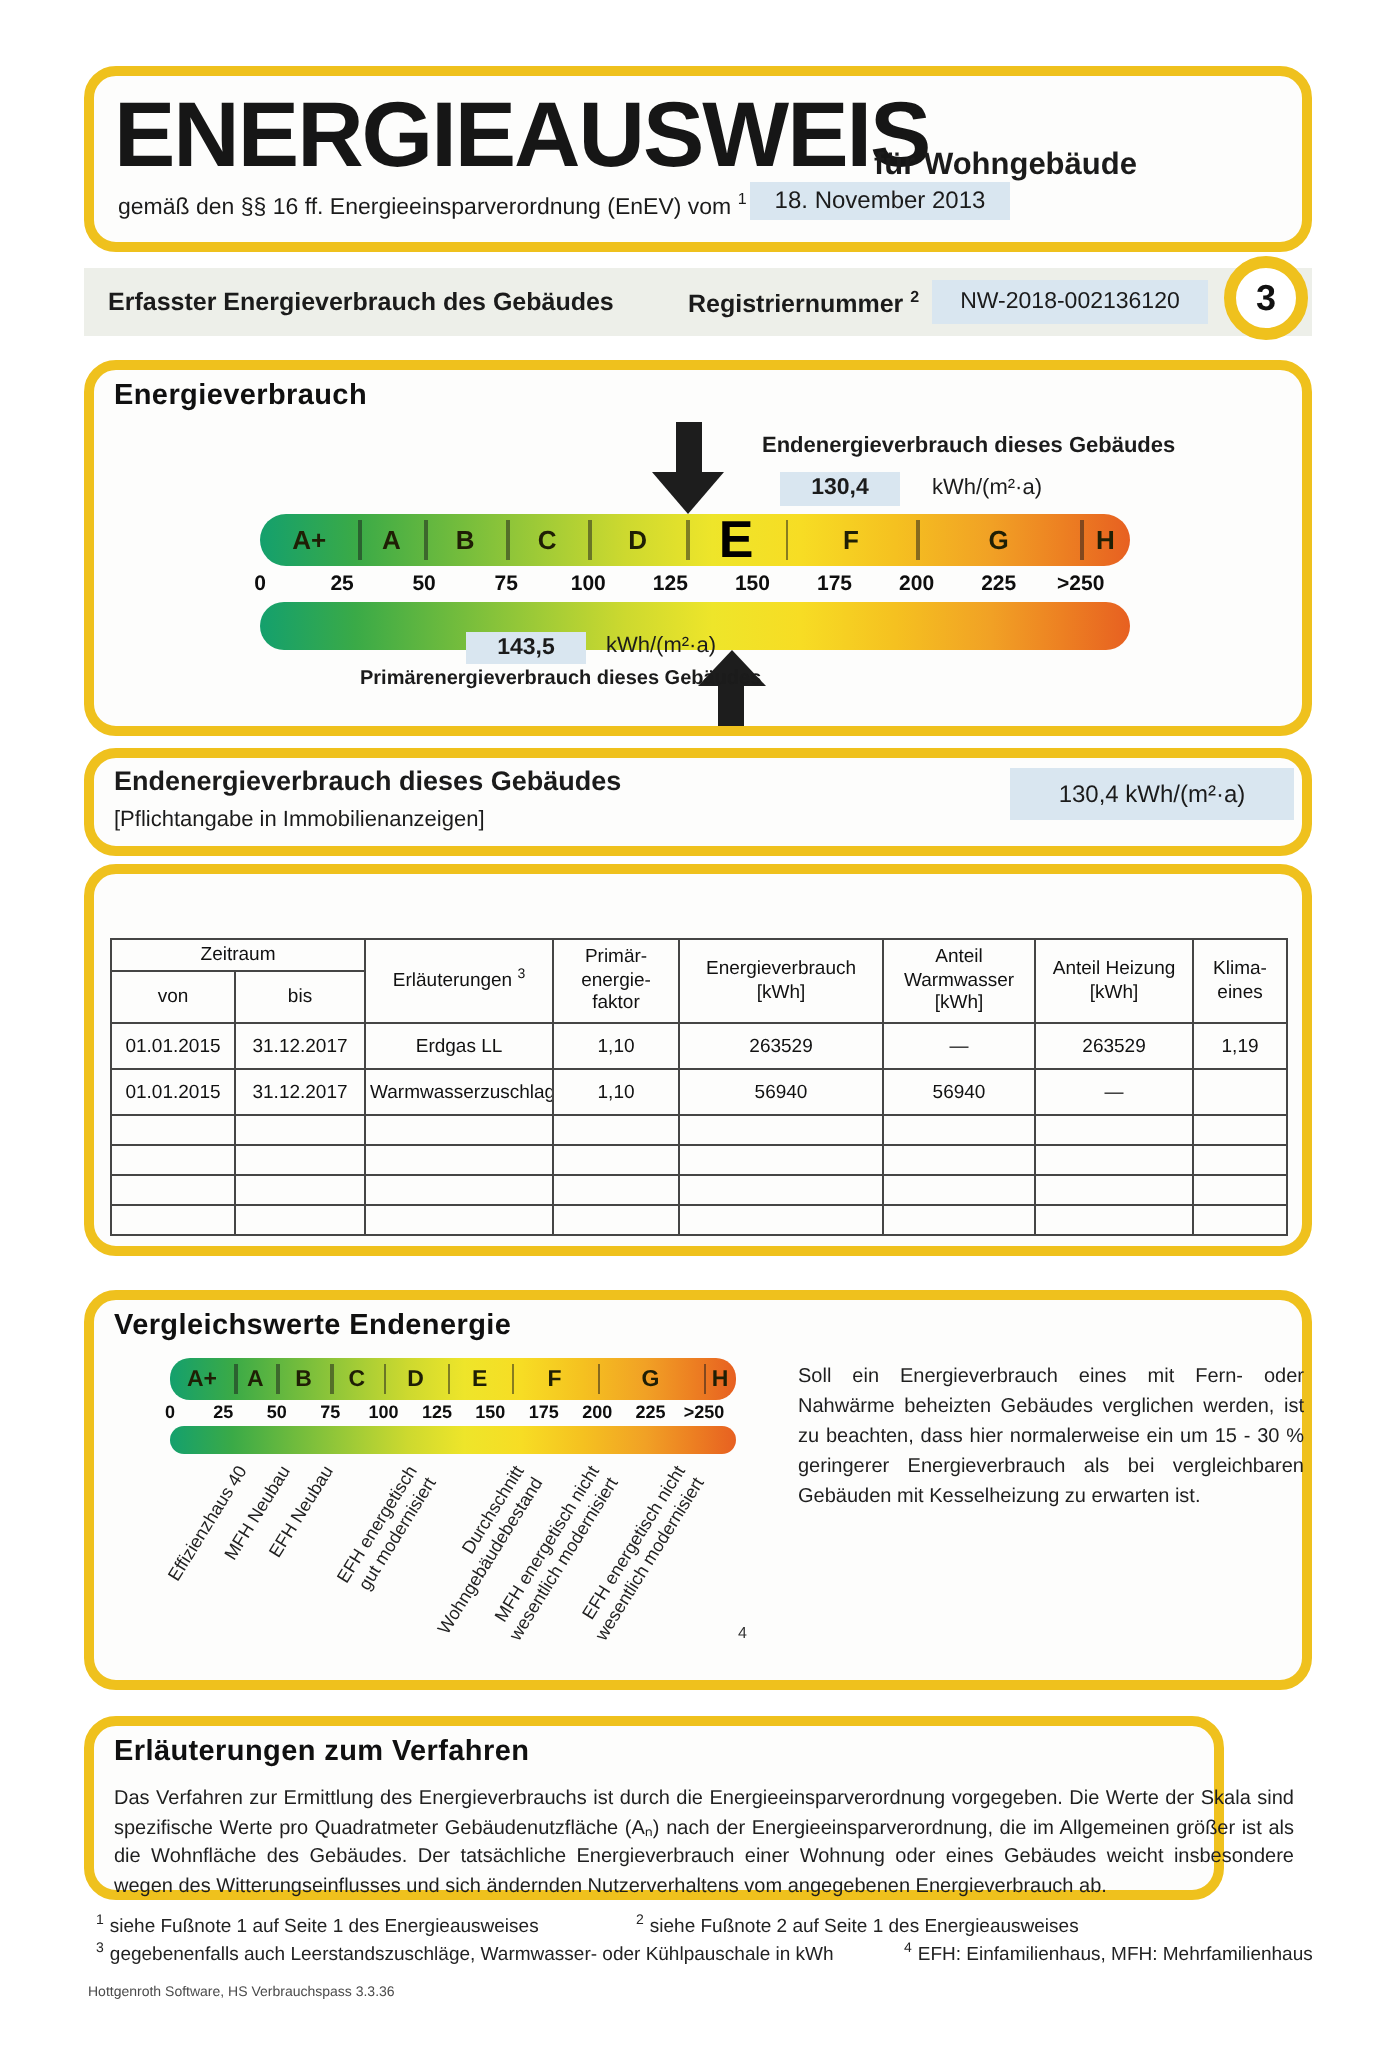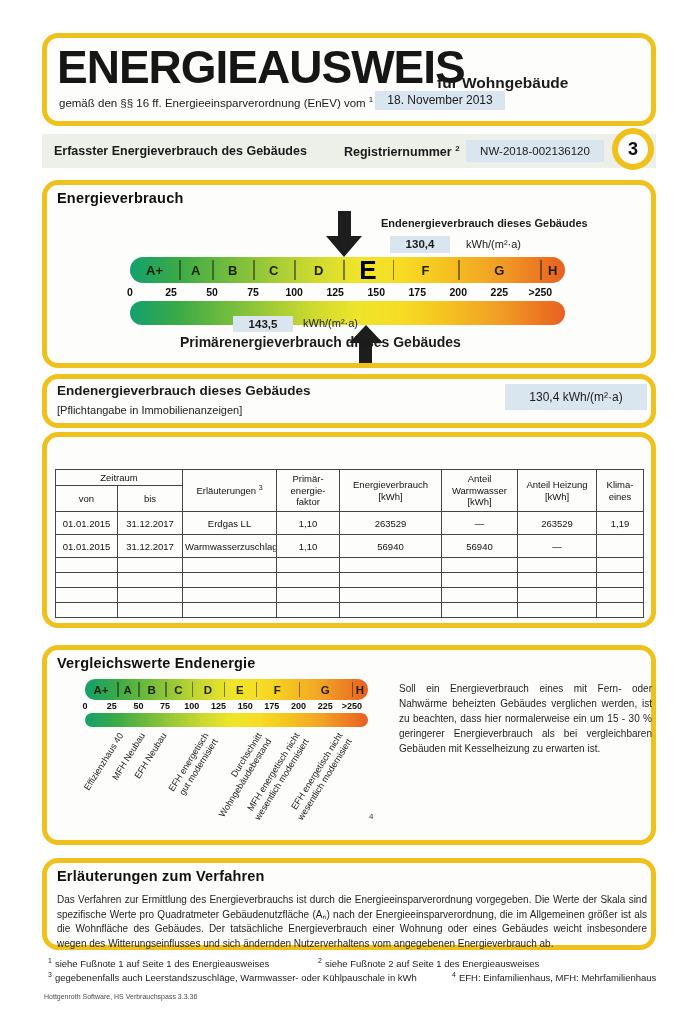--- a/index.html
+++ b/index.html
@@ -25,21 +25,21 @@
   .meta-reg-label{position:absolute;left:302px;top:10px;font-size:12.5px;font-weight:bold;}
   .meta-reg-label sup{font-size:8px;}
   .meta-reg-value{position:absolute;left:424px;top:6px;width:138px;height:22px;font-size:11.5px;text-align:center;line-height:22px;}
   #page-circle{position:absolute;left:612px;top:128px;width:42px;height:42px;border:6px solid #efc11d;border-radius:50%;background:#fff;font-size:18px;font-weight:bold;text-align:center;line-height:30px;color:#111;}
 
   
   #consumption-box{left:42px;top:180px;width:614px;height:188px;}
   #endenergy-box{left:42px;top:374px;width:614px;height:54px;}
   #table-box{left:42px;top:432px;width:614px;height:196px;}
   #compare-box{left:42px;top:645px;width:614px;height:200px;}
-  #explain-box{left:42px;top:858px;width:614px;height:92px;}
+  #explain-box{left:42px;top:858px;width:570px;height:92px;}
 
   .grad{background:linear-gradient(to right,#14a06d 0%,#3aaa47 11%,#6fbb3d 22%,#a3cc36 33%,#cdd92f 42%,#eee52a 52%,#f7dd24 62%,#f5c120 73%,#f1a125 84%,#ed8122 92%,#e76021 100%);}
 
   .chart-col{position:absolute;}
   #main-chart{left:83px;top:0;width:435px;height:178px;}
   #main-chart .band{position:absolute;left:0;top:72px;width:100%;height:26px;border-radius:13px;}
   #main-chart .ticks{position:absolute;left:0;top:101px;width:100%;height:15px;}
   #main-chart .lower-bar{position:absolute;left:0;top:116px;width:100%;height:24px;border-radius:12px;}
   .band-letter{position:absolute;top:50%;transform:translate(-50%,-50%);font-weight:bold;font-size:13px;color:#1f1f05;}
   #main-chart .band-letter.current{font-size:26px;color:#000;}
@@ -53,21 +53,21 @@
   #marker-down{top:26px;}
   #marker-down .shaft{height:25px;}
   #marker-up{top:140px;}
   #marker-up .shaft{height:20px;}
 
   .end-label{position:absolute;left:334px;top:32px;font-size:11px;font-weight:bold;white-space:nowrap;}
   .end-value{position:absolute;left:343px;top:51px;width:60px;height:17px;font-size:11.5px;font-weight:bold;text-align:center;line-height:17px;}
   .end-unit{position:absolute;left:419px;top:53px;font-size:11px;}
   .prim-value{position:absolute;left:186px;top:131px;width:60px;height:16px;font-size:11.5px;font-weight:bold;text-align:center;line-height:16px;}
   .prim-unit{position:absolute;left:256px;top:132px;font-size:11px;}
-  .prim-label{position:absolute;left:101px;top:149px;font-size:14px;font-weight:bold;white-space:nowrap;padding-left:32px;}
+  .prim-label{position:absolute;left:101px;top:149px;font-size:10px;font-weight:bold;white-space:nowrap;padding-left:32px;}
 
   
   .ee-title{position:absolute;left:10px;top:4px;font-size:13.5px;font-weight:bold;}
   .ee-sub{position:absolute;left:10px;top:25px;font-size:11px;}
   .ee-value{position:absolute;left:458px;top:5px;width:142px;height:26px;font-size:12px;text-align:center;line-height:26px;}
 
   
   #consumption-table{position:absolute;left:8px;top:32px;width:588px;border-collapse:collapse;table-layout:fixed;font-size:9.5px;color:#111;}
   #consumption-table th,#consumption-table td{border:1px solid #454545;text-align:center;vertical-align:middle;padding:1px 2px;overflow:hidden;}
   #consumption-table th{font-weight:normal;white-space:pre-line;line-height:1.25;}

